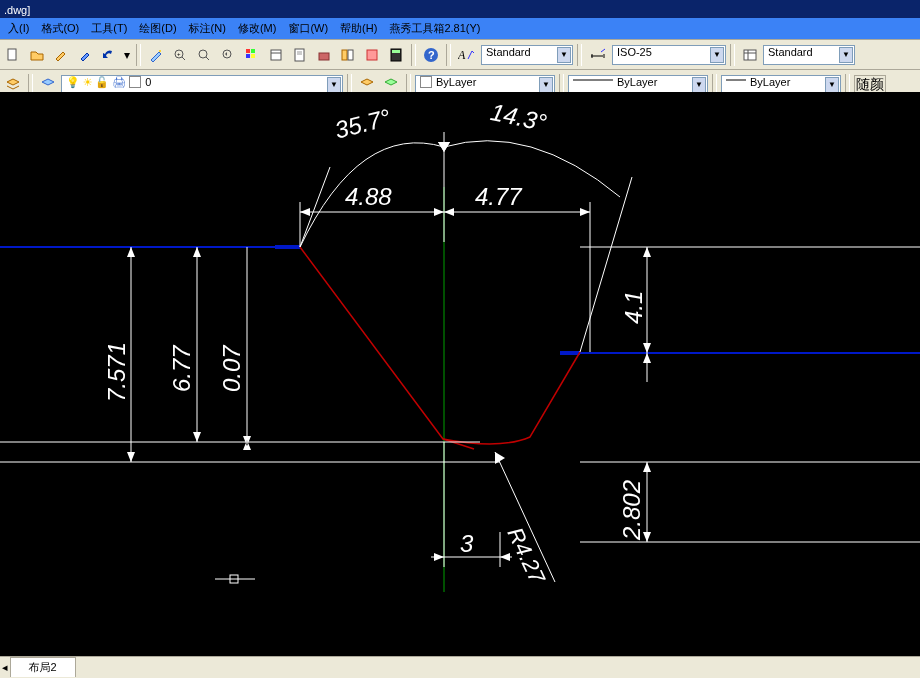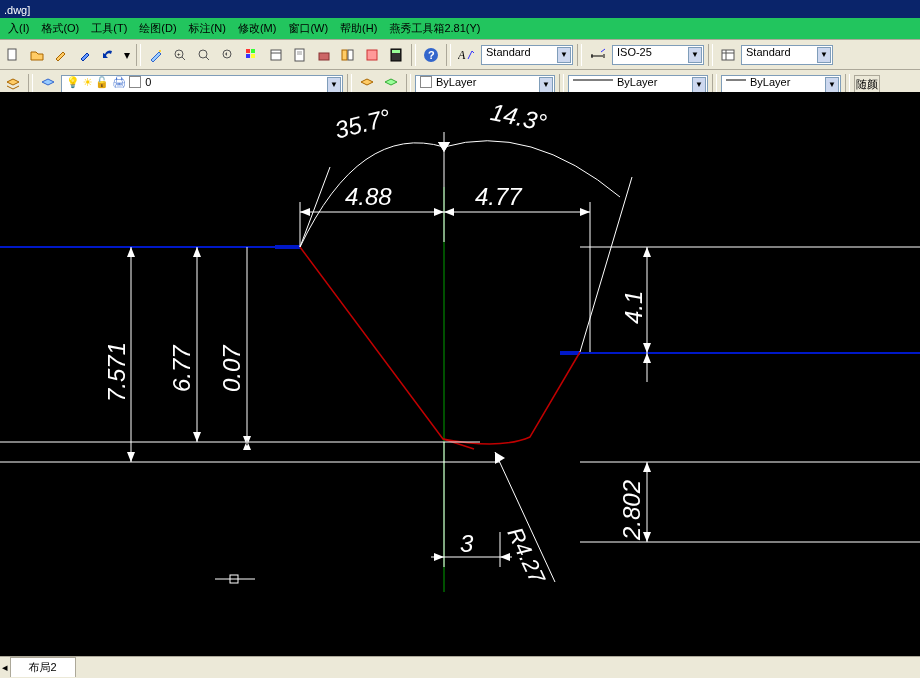--- a/index.html
+++ b/index.html
@@ -1,29 +1,29 @@
 <!DOCTYPE html>
 <html><head>
 <meta charset="utf-8">
 <style>
 *{box-sizing:border-box;margin:0;padding:0}
 body{background:#ece9d8;font:11px "Microsoft YaHei",Arial,sans-serif;color:#000;overflow:hidden;width:920px;height:678px;position:relative}
 .titlebar{height:18px;background:#0a246a;color:#fff;font-size:11px;padding:2px 4px;display:flex;align-items:flex-end}
-.menubar{height:22px;background:#22c55e;border-bottom:1px solid #aca899;display:flex;align-items:center;padding:0 2px}
+.menubar{height:22px;background:#3b82f6;border-bottom:1px solid #aca899;display:flex;align-items:center;padding:0 2px}
 .menubar .mi{padding:3px 6px;cursor:default}
 .toolbar{height:30px;background:#ece9d8;border-bottom:1px solid #aca899;display:flex;align-items:center;padding:2px;gap:2px}
 .tbtn{width:22px;height:22px;border:1px solid transparent;display:flex;align-items:center;justify-content:center;font-size:12px}
 .sep{width:5px;height:22px;border-left:1px solid #aca899;border-right:1px solid #fff;margin:0 2px}
 .combo{height:20px;background:#fff;border:1px solid #7f9db9;display:flex;align-items:flex-start;padding:0 4px;font-size:11px;position:relative}
 .combo .arrow{position:absolute;right:1px;top:1px;width:14px;height:16px;background:#cdd8ef;border:1px solid #7f9db9;display:flex;align-items:center;justify-content:center;font-size:8px}
 .canvas{position:absolute;left:0;right:0;top:92px;bottom:22px;background:#000}
 .tabbar{position:absolute;left:0;right:0;bottom:0;height:22px;background:#ece9d8;border-top:1px solid #aca899;display:flex;align-items:center;font-size:11px}
 .tab{padding:2px 18px;background:#fff;border:1px solid #aca899;border-bottom:none;margin-top:-1px}
 .icon-sq{width:12px;height:12px;border:1px solid #888;display:inline-block;margin-right:4px}
-.btn{height:20px;padding:0 1px;border:1px solid #aca899;background:#ece9d8;font-size:11px}
+.btn{height:20px;padding:0 1px;border:1px solid #aca899;background:#ece9d8;font-size:14px}
 </style>
 </head>
 <body>
 
 <div class="titlebar">
     <span>.dwg]</span>
   </div>
 
 <div class="menubar">
 <span class="mi">入(I)</span>
@@ -151,21 +151,21 @@
       <span>Standard</span>
       <div class="arrow">▼</div>
     </div>
 <div class="sep"></div>
 <div class="tbtn" style="width:24px">
       <svg width="18" height="14">
         <path d="M2 8h12M3 6v4M15 6v4" stroke="#000" fill="none"></path>
         <path d="M12 4l4-3" stroke="#33f"></path>
       </svg>
     </div>
-<div class="combo" style="width:92px">
+<div class="combo" style="width:114px">
       <span>ISO-25</span>
       <div class="arrow">▼</div>
     </div>
 <div class="sep"></div>
 <div class="tbtn">
       <svg width="14" height="14">
         <rect x="1" y="2" width="12" height="10" fill="#fff" stroke="#555"></rect>
         <line x1="1" y1="5" x2="13" y2="5" stroke="#555"></line>
         <line x1="5" y1="2" x2="5" y2="12" stroke="#555"></line>
       </svg>

